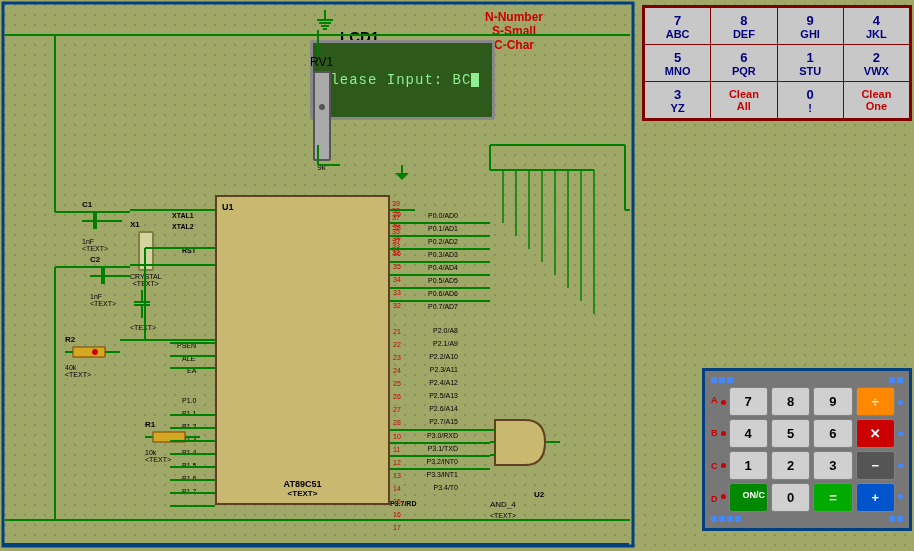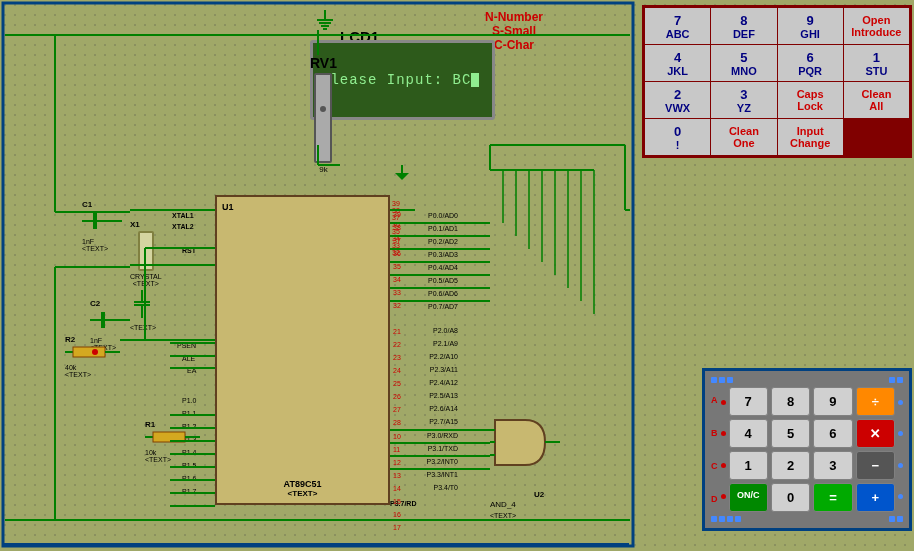--- a/index.html
+++ b/index.html
@@ -118,24 +118,20 @@
       <span class="alpha">ABC</span>
     </div>
     <div class="guide-cell">
       <span class="num">8</span>
       <span class="alpha">DEF</span>
     </div>
     <div class="guide-cell">
       <span class="num">9</span>
       <span class="alpha">GHI</span>
     </div>
-    <div class="guide-cell action">
-      <span>Open</span>
-      <span>Introduce</span>
-    </div>
 
     <div class="guide-cell">
       <span class="num">4</span>
       <span class="alpha">JKL</span>
     </div>
     <div class="guide-cell">
       <span class="num">5</span>
       <span class="alpha">MNO</span>
     </div>
     <div class="guide-cell">
@@ -147,41 +143,33 @@
       <span class="num">1</span>
       <span class="alpha">STU</span>
     </div>
     <div class="guide-cell">
       <span class="num">2</span>
       <span class="alpha">VWX</span>
     </div>
     <div class="guide-cell">
       <span class="num">3</span>
       <span class="alpha">YZ</span>
-    </div>
-    <div class="guide-cell action">
-      <span>Caps</span>
-      <span>Lock</span>
     </div>
 
     <div class="guide-cell action">
       <span>Clean</span>
       <span>All</span>
     </div>
     <div class="guide-cell">
       <span class="num">0</span>
       <span class="alpha">!</span>
     </div>
     <div class="guide-cell action">
       <span>Clean</span>
       <span>One</span>
-    </div>
-    <div class="guide-cell action">
-      <span>Input</span>
-      <span>Change</span>
     </div>
   </div>
 </div>
 
 <div style="position:absolute; top:10px; left:485px; text-align:center; font-size:12px; font-weight:bold; color:#cc0000;">
   <div>N-Number</div>
   <div>S-Small</div>
   <div>C-Char</div>
 </div>
 
@@ -189,21 +177,21 @@
   <span style="font-size:15px; font-weight:bold;">LCD1</span>
   <br>
   <span style="font-size:8px;">LM016L</span>
 </div>
 <div class="lcd-display">
   <span class="lcd-text">Please Input: BC</span>
     <span class="lcd-cursor"></span>
 </div>
 
 <div style="position:absolute; top:55px; left:310px; text-align:center;">
-  <div style="font-size:14px; font-weight:bold;">RV1</div>
+  <div style="font-size:12px; font-weight:normal;">RV1</div>
   <div style="width:18px; height:90px; background:#aaa; border:2px solid #555; border-radius:2px; margin:2px auto; position:relative;">
     <div style="width:6px; height:6px; background:#555; border-radius:50%; position:absolute; top:40%; left:50%; transform:translate(-50%,-50%);"></div>
   </div>
   <div style="font-size:8px;">9k</div>
 </div>
 
 <div style="position:absolute; top:10px; left:315px;">
   <svg width="20" height="25">
     <line x1="10" y1="0" x2="10" y2="10" stroke="green" stroke-width="2"></line>
     <line x1="2" y1="10" x2="18" y2="10" stroke="green" stroke-width="2"></line>
@@ -288,21 +276,21 @@
     <line x1="0" y1="12" x2="12" y2="12" stroke="green" stroke-width="2"></line>
     <line x1="12" y1="4" x2="12" y2="20" stroke="green" stroke-width="2"></line>
     <line x1="14" y1="4" x2="14" y2="20" stroke="green" stroke-width="2"></line>
     <line x1="14" y1="12" x2="40" y2="12" stroke="green" stroke-width="2"></line>
   </svg>
   <div style="font-size:7px;">1nF</div>
   <div style="font-size:7px;">&lt;TEXT&gt;</div>
 </div>
 
 <div style="position:absolute; top:255px; left:90px;">
-  <div style="font-size:8px; font-weight:bold;margin-top:44px;">C2</div>
+  <div style="font-size:8px; font-weight:bold;">C2</div>
   <svg width="40" height="25">
     <line x1="0" y1="12" x2="12" y2="12" stroke="green" stroke-width="2"></line>
     <line x1="12" y1="4" x2="12" y2="20" stroke="green" stroke-width="2"></line>
     <line x1="14" y1="4" x2="14" y2="20" stroke="green" stroke-width="2"></line>
     <line x1="14" y1="12" x2="40" y2="12" stroke="green" stroke-width="2"></line>
   </svg>
   <div style="font-size:7px;">1nF</div>
   <div style="font-size:7px;">&lt;TEXT&gt;</div>
 </div>
 
@@ -403,21 +391,21 @@
       <div class="calc-btn">4</div>
       <div class="calc-btn">5</div>
       <div class="calc-btn">6</div>
       <div class="calc-btn red">✕</div>
 
       <div class="calc-btn">1</div>
       <div class="calc-btn">2</div>
       <div class="calc-btn">3</div>
       <div class="calc-btn dark">−</div>
 
-      <div class="calc-btn green" style="font-size:9px;">ON/C</div>
+      <div class="calc-btn green" style="font-size:9px;text-align:right;">ON/C</div>
       <div class="calc-btn">0</div>
       <div class="calc-btn green-eq">=</div>
       <div class="calc-btn blue-plus">+</div>
     </div>
 
     <div style="display:flex; flex-direction:column; justify-content:space-around; margin-left:3px;">
       <div style="width:5px;height:5px;background:#4488ff;border-radius:50%;"></div>
       <div style="width:5px;height:5px;background:#4488ff;border-radius:50%;"></div>
       <div style="width:5px;height:5px;background:#4488ff;border-radius:50%;"></div>
       <div style="width:5px;height:5px;background:#4488ff;border-radius:50%;"></div>

